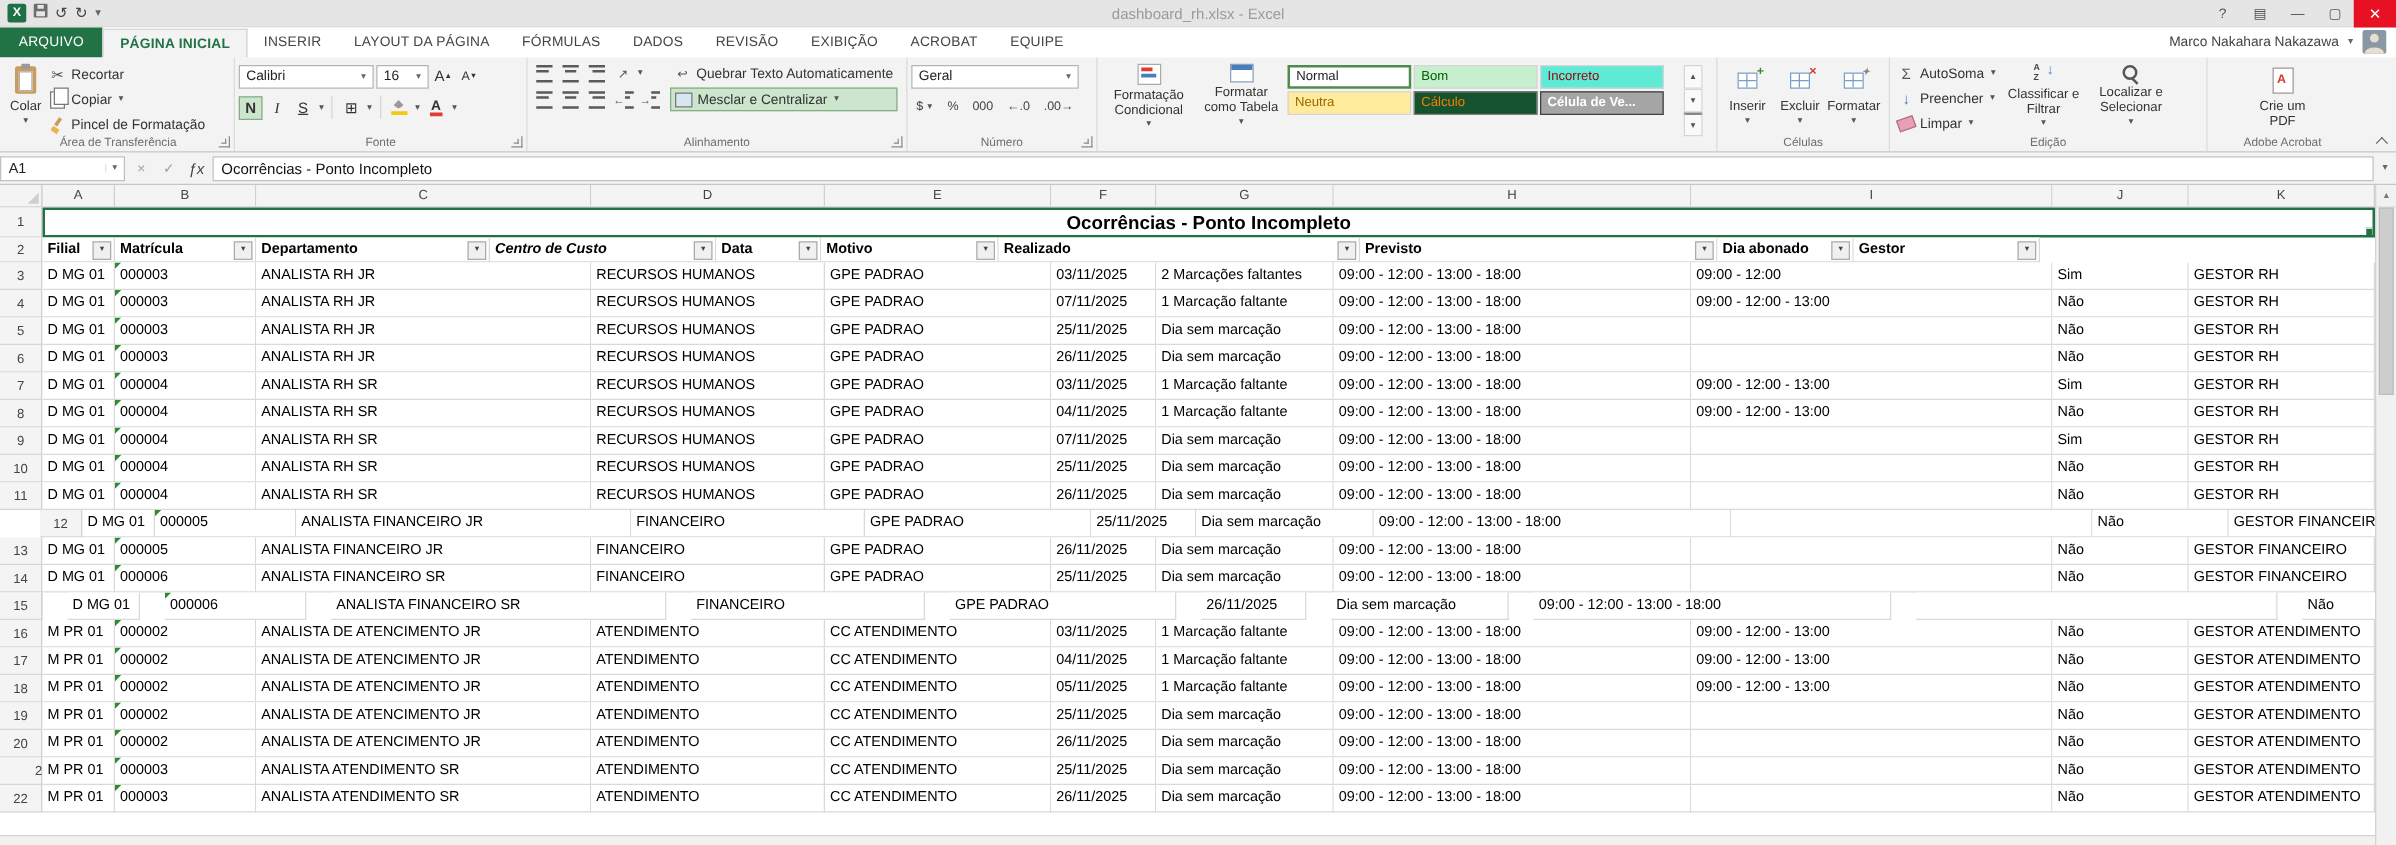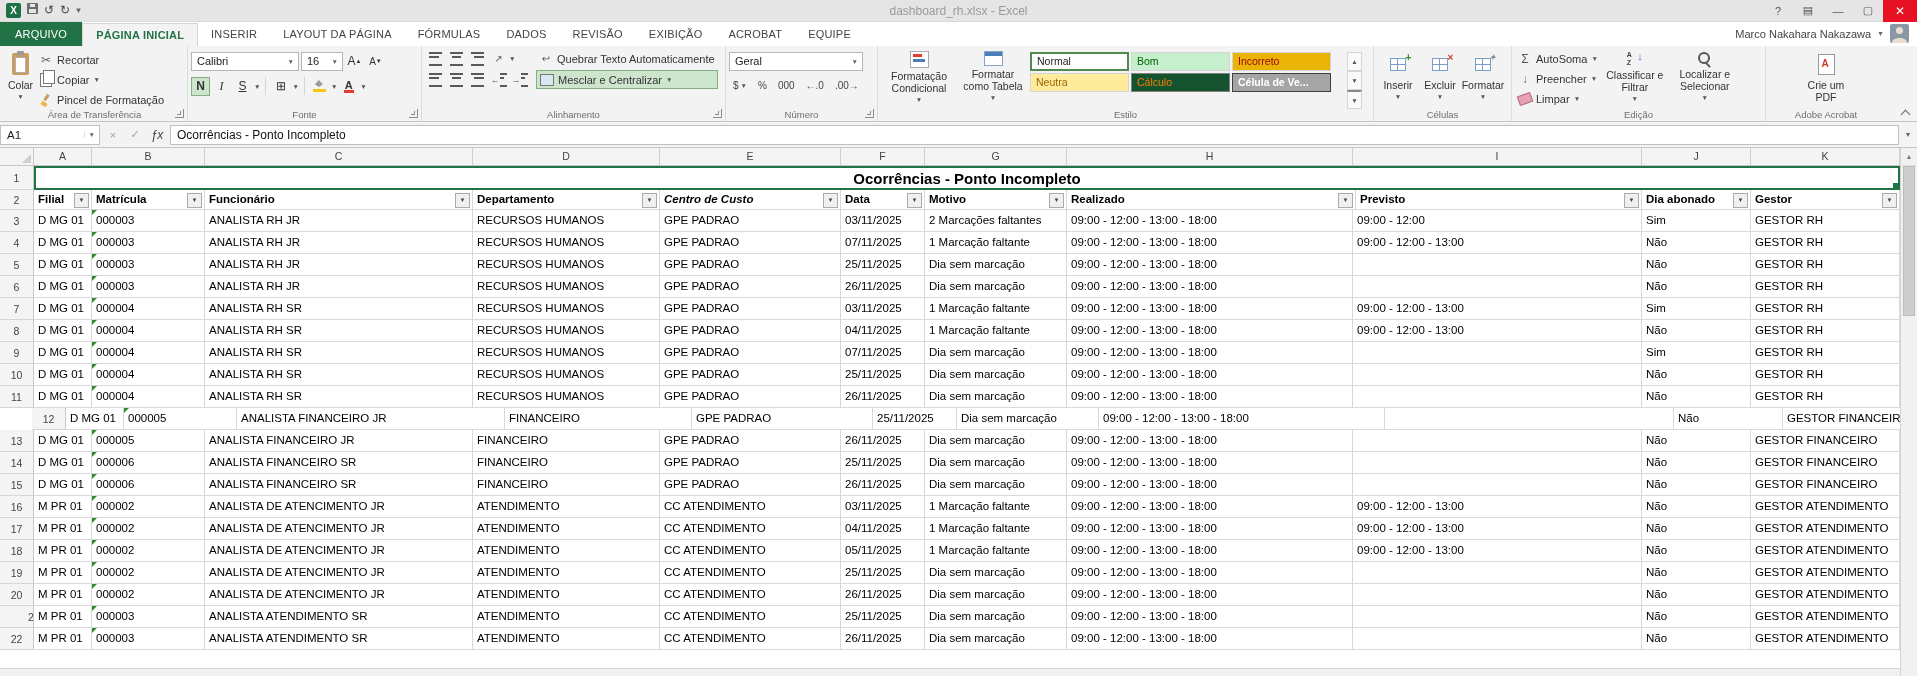--- a/index.html
+++ b/index.html
@@ -79,21 +79,21 @@
   .nbtn{padding:2px 4px;border:0;display:flex;align-items:center;gap:2px;}
 
   .icon-cf{width:17px;height:15px;border:1px solid #aaa;background:#fff;position:relative;}
   .icon-cf::before{content:"";position:absolute;top:2px;left:2px;width:9px;height:3px;background:#e03c32;}
   .icon-cf::after{content:"";position:absolute;top:7px;left:2px;width:12px;height:3px;background:#4a7ebb;}
   .icon-fmt-table{width:17px;height:13px;border:1px solid #8aa4c0;background:linear-gradient(to bottom,#4a7ebb 4px,#fff 4px);}
   .style-gallery{display:flex;flex-wrap:wrap;width:316px;align-content:flex-start;margin-top:2px;}
   .style-item{width:99px;height:19px;line-height:17px;margin:1px;padding:0 5px;border:1px solid #d5d5d5;font-size:10.5px;box-sizing:border-box;overflow:hidden;white-space:nowrap;background:#fff;color:#222;}
   .style-item.selected{border:2px solid #4f8a4f;line-height:14px;}
   .sty-bom{background:#c6efce;color:#006100;}
-  .sty-incorreto{background:#eab308;color:#9c0006;}
+  .sty-incorreto{background:#5eead4;color:#9c0006;}
   .sty-neutra{background:#ffeb9c;color:#9c6500;}
   .sty-calculo{background:#14532d;color:#fa7d00;border-color:#7f7f7f;}
   .sty-celula-de-verificacao{background:#a5a5a5;color:#fff;border-color:#3f3f3f;font-weight:bold;}
   .gal-arrows{display:flex;flex-direction:column;width:15px;margin-left:2px;margin-top:3px;}
   .gab{height:19px;border:1px solid #d5d5d5;background:#fafafa;font-size:6.5px;color:#555;display:flex;align-items:center;justify-content:center;box-sizing:border-box;}
   .gab.more{border-top:2px solid #888;}
 
   .grid-ic{width:14px;height:11px;border:1px solid #7a9ec7;background:#fff;position:relative;display:inline-block;}
   .grid-ic::before{content:"";position:absolute;left:6px;top:0;bottom:0;width:1px;background:#7a9ec7;}
   .grid-ic::after{content:"";position:absolute;top:5px;left:0;right:0;height:1px;background:#7a9ec7;}
@@ -352,21 +352,20 @@
           <div class="style-item sty-incorreto">Incorreto</div>
           <div class="style-item sty-neutra">Neutra</div>
           <div class="style-item sty-calculo">Cálculo</div>
           <div class="style-item sty-celula-de-verificacao">Célula de Ve...</div>
         </div>
       <div class="gal-arrows">
         <span class="gab">▲</span>
         <span class="gab">▼</span>
         <span class="gab more">▼</span>
       </div>
-      <span class="group-label">Estilo</span>
     </div>
 
     <div class="group" style="width:138px">
       <div class="bigbtn" style="width:42px">
         <span class="bicon">
             <span class="grid-ic">
               <i class="badge plus">+</i>
             </span>
           </span>
         <span>Inserir</span>
@@ -474,21 +473,20 @@
       </div>
     <div>
         <div class="sheet-row" style="height: 24px;">
           <div class="row-num" style="line-height: 24px;">1</div>
           <div class="cell title-cell" style="width: 1866px; line-height: 23px;">Ocorrências - Ponto Incompleto</div>
         </div>
         <div class="sheet-row" style="height: 20px;">
           <div class="row-num" style="line-height: 20px;">2</div>
           <div class="cell head-cell" style="width: 58px; line-height: 19px;"><span>Filial</span><span class="filter-btn">▼</span></div>
           <div class="cell head-cell" style="width: 113px; line-height: 19px;"><span>Matrícula</span><span class="filter-btn">▼</span></div>
-          <div class="cell head-cell" style="width: 268px; line-height: 19px;"><span>Funcionário</span><span class="filter-btn">▼</span></div>
           <div class="cell head-cell" style="width: 187px; line-height: 19px;"><span>Departamento</span><span class="filter-btn">▼</span></div>
           <div class="cell head-cell" style="width: 181px; line-height: 19px; font-style: italic;"><span>Centro de Custo</span><span class="filter-btn">▼</span></div>
           <div class="cell head-cell" style="width: 84px; line-height: 19px;"><span>Data</span><span class="filter-btn">▼</span></div>
           <div class="cell head-cell" style="width: 142px; line-height: 19px;"><span>Motivo</span><span class="filter-btn">▼</span></div>
           <div class="cell head-cell" style="width: 289px; line-height: 19px;"><span>Realizado</span><span class="filter-btn">▼</span></div>
           <div class="cell head-cell" style="width: 286px; line-height: 19px;"><span>Previsto</span><span class="filter-btn">▼</span></div>
           <div class="cell head-cell" style="width: 109px; line-height: 19px;"><span>Dia abonado</span><span class="filter-btn">▼</span></div>
           <div class="cell head-cell" style="width: 149px; line-height: 19px;"><span>Gestor</span><span class="filter-btn">▼</span></div>
         </div>
         <div class="sheet-row" style="height: 22px;">
@@ -652,21 +650,21 @@
           <div class="cell" style="width: 268px; line-height: 21px;">ANALISTA FINANCEIRO SR</div>
           <div class="cell" style="width: 187px; line-height: 21px;">FINANCEIRO</div>
           <div class="cell" style="width: 181px; line-height: 21px;">GPE PADRAO</div>
           <div class="cell" style="width: 84px; line-height: 21px;">25/11/2025</div>
           <div class="cell" style="width: 142px; line-height: 21px;">Dia sem marcação</div>
           <div class="cell" style="width: 286px; line-height: 21px;">09:00 - 12:00 - 13:00 - 18:00</div>
           <div class="cell" style="width: 289px; line-height: 21px;"></div>
           <div class="cell" style="width: 109px; line-height: 21px;">Não</div>
           <div class="cell" style="width: 149px; line-height: 21px;">GESTOR FINANCEIRO</div>
         </div>
-        <div class="sheet-row" style="height: 22px;">
+        <div class="sheet-row" style="height: 22px; gap: 20px;">
           <div class="row-num" style="line-height: 22px;">15</div>
           <div class="cell" style="width: 58px; line-height: 21px;">D MG 01</div>
           <div class="cell err-flag" style="width: 113px; line-height: 21px;">000006</div>
           <div class="cell" style="width: 268px; line-height: 21px;">ANALISTA FINANCEIRO SR</div>
           <div class="cell" style="width: 187px; line-height: 21px;">FINANCEIRO</div>
           <div class="cell" style="width: 181px; line-height: 21px;">GPE PADRAO</div>
           <div class="cell" style="width: 84px; line-height: 21px;">26/11/2025</div>
           <div class="cell" style="width: 142px; line-height: 21px;">Dia sem marcação</div>
           <div class="cell" style="width: 286px; line-height: 21px;">09:00 - 12:00 - 13:00 - 18:00</div>
           <div class="cell" style="width: 289px; line-height: 21px;"></div>

